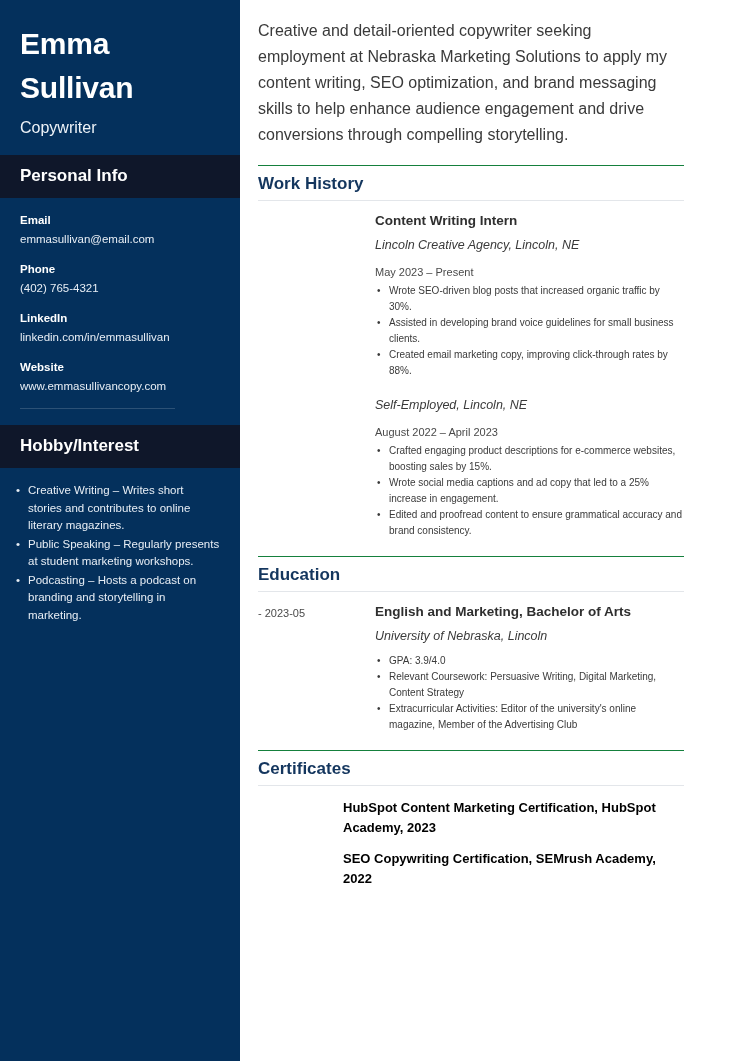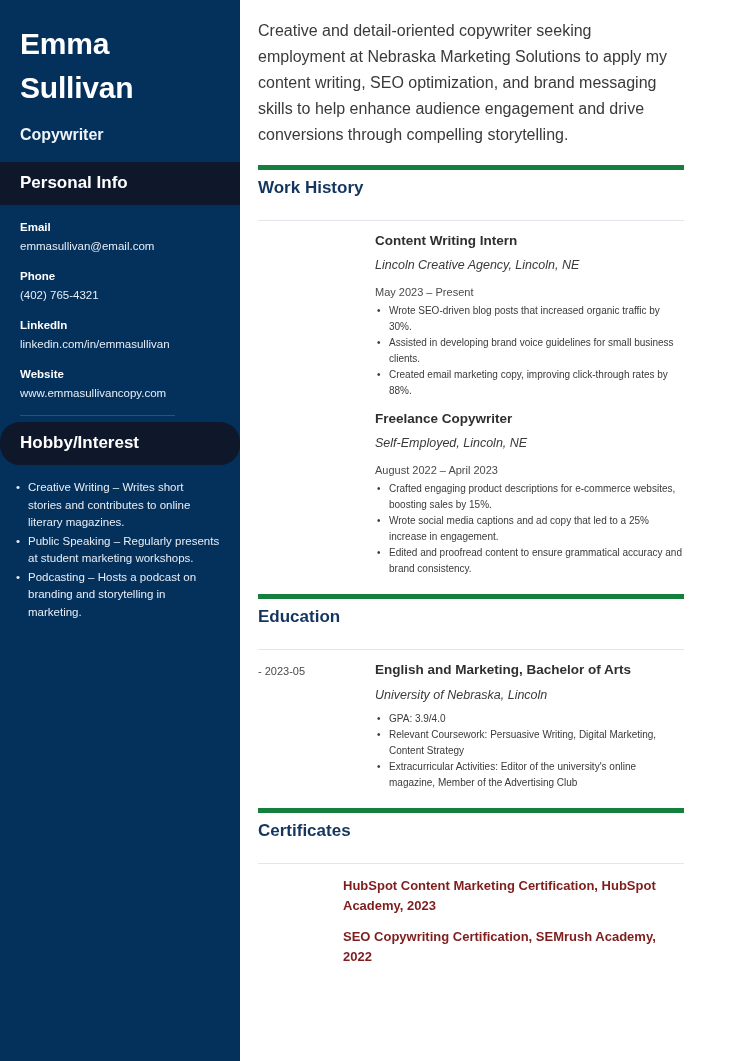--- a/index.html
+++ b/index.html
@@ -30,23 +30,23 @@
   }
   .name-line {
     font-size: 30px;
     font-weight: bold;
     line-height: 1.45;
     letter-spacing: -0.2px;
     color: #ffffff;
   }
   .job-title {
     font-size: 16px;
-    font-weight: bold;
+    font-weight: normal;
     color: #eef3f8;
-    margin-top: 16px;
+    margin-top: 9px;
     line-height: 1.3;
   }
 
   .side-band {
     background: #0f172a;
     padding: 11px 20px 12px 20px;
   }
   .side-band-title {
     font-size: 17px;
     font-weight: bold;
@@ -107,23 +107,23 @@
   }
   .summary {
     font-size: 16px;
     line-height: 1.62;
     color: #3a3a3a;
     padding: 4px 2px 0 0;
   }
 
   .section { margin-top: 17px; }
   .section-head {
-    border-top: 5px solid #15803d;
+    border-top: 1px solid #15803d;
     border-bottom: 1px solid #e3e6ea;
-    padding: 7px 0 22px 0;
+    padding: 7px 0 6px 0;
   }
   .section-title {
     font-size: 17px;
     font-weight: bold;
     color: #14365e;
     line-height: 1.25;
   }
 
   .entry {
     display: flex;
@@ -178,21 +178,21 @@
   .bullets.spaced { margin-top: 7px; }
 
   .cert-entry {
     display: flex;
     padding-top: 12px;
   }
   .cert-text {
     flex: 1 1 auto;
     font-size: 13px;
     font-weight: bold;
-    color: #7f1d1d;
+    color: #000000;
     line-height: 1.5;
   }
 </style>
 </head>
 <body>
 
 <div class="page">
 
   <aside class="sidebar">
 
@@ -220,21 +220,21 @@
         <div class="contact-value">linkedin.com/in/emmasullivan</div>
       </div>
       <div class="contact-item">
         <div class="contact-label">Website</div>
         <div class="contact-value">www.emmasullivancopy.com</div>
       </div>
     </div>
 
     <div class="side-divider"></div>
 
-    <div class="side-band" style="margin-top:6px;border-radius:20px;">
+    <div class="side-band" style="margin-top:16px;">
       <div class="side-band-title">Hobby/Interest</div>
     </div>
 
     <ul class="hobby-list">
       <li>Creative Writing – Writes short stories and contributes to online literary magazines.</li>
       <li>Public Speaking – Regularly presents at student marketing workshops.</li>
       <li>Podcasting – Hosts a podcast on branding and storytelling in marketing.</li>
     </ul>
 
   </aside>
@@ -258,21 +258,20 @@
             <li>Wrote SEO-driven blog posts that increased organic traffic by 30%.</li>
             <li>Assisted in developing brand voice guidelines for small business clients.</li>
             <li>Created email marketing copy, improving click-through rates by 88%.</li>
           </ul>
         </div>
       </div>
 
       <div class="entry">
         <div class="entry-gutter"></div>
         <div class="entry-body">
-          <div class="entry-title">Freelance Copywriter</div>
           <div class="entry-sub">Self-Employed, Lincoln, NE</div>
           <div class="entry-date">August 2022 – April 2023</div>
           <ul class="bullets">
             <li>Crafted engaging product descriptions for e-commerce websites, boosting sales by 15%.</li>
             <li>Wrote social media captions and ad copy that led to a 25% increase in engagement.</li>
             <li>Edited and proofread content to ensure grammatical accuracy and brand consistency.</li>
           </ul>
         </div>
       </div>
     </section>

